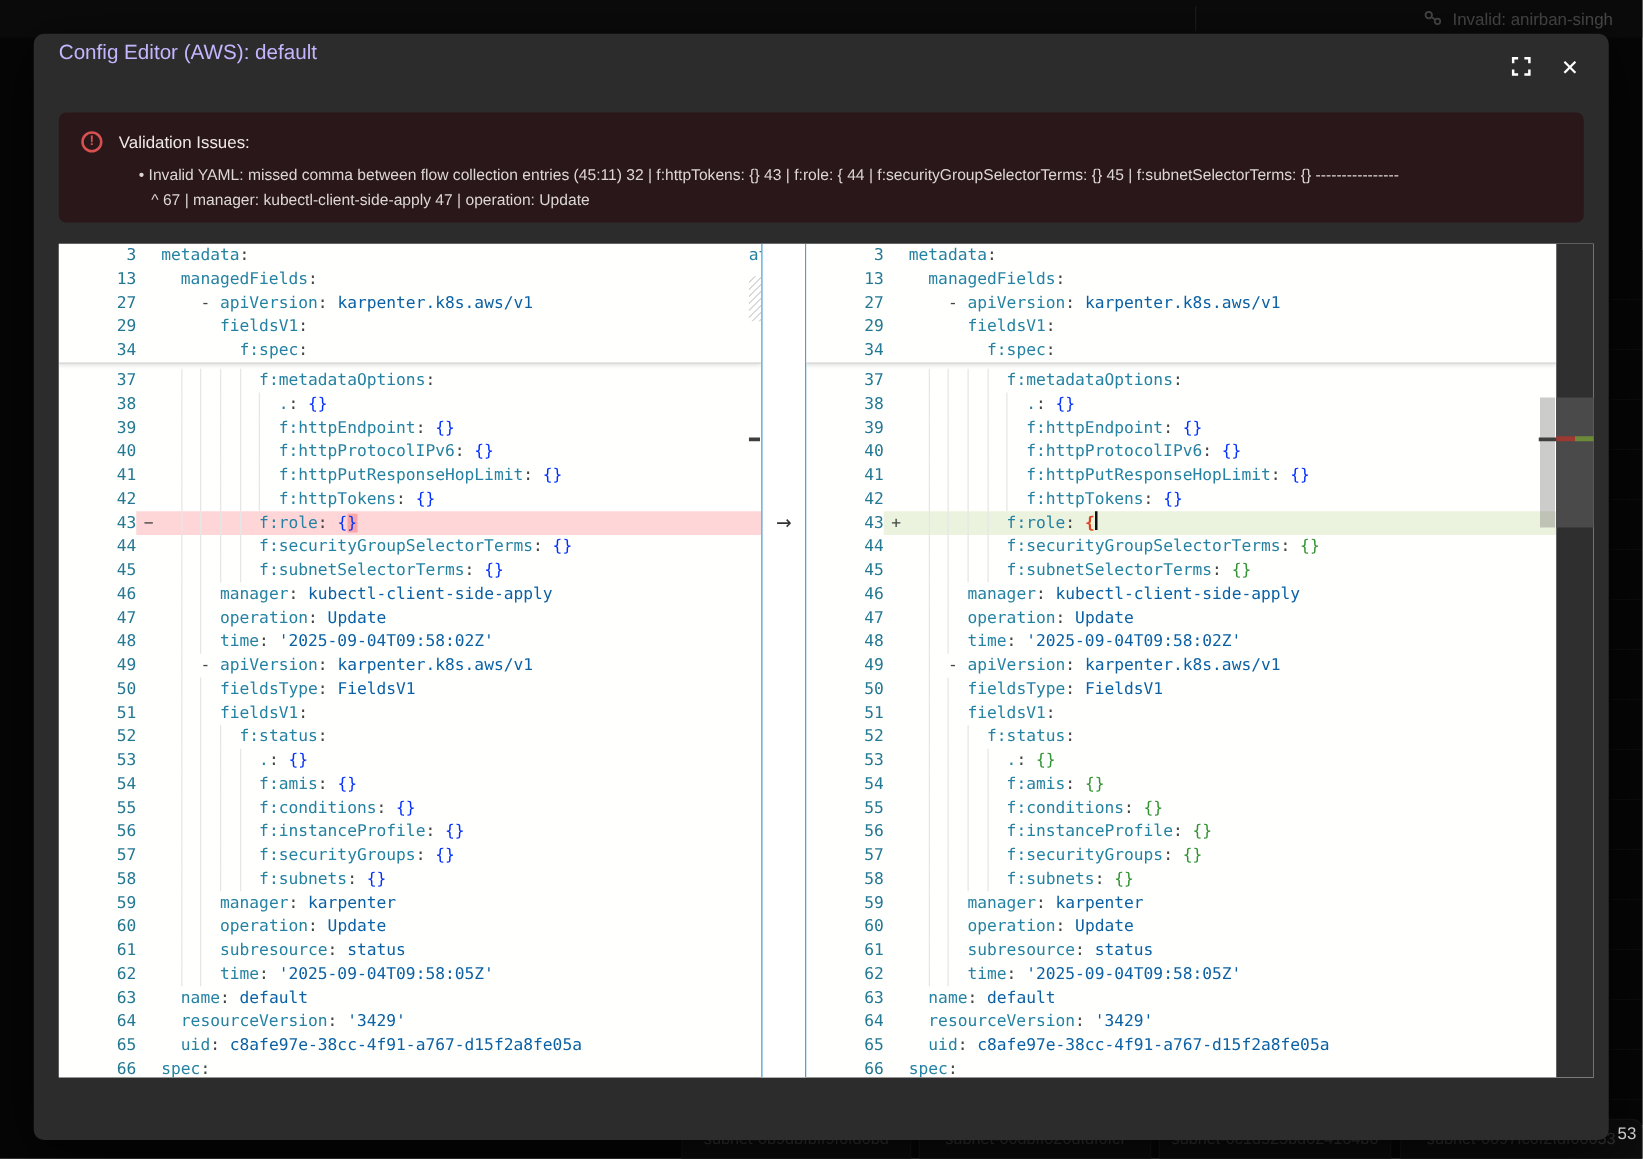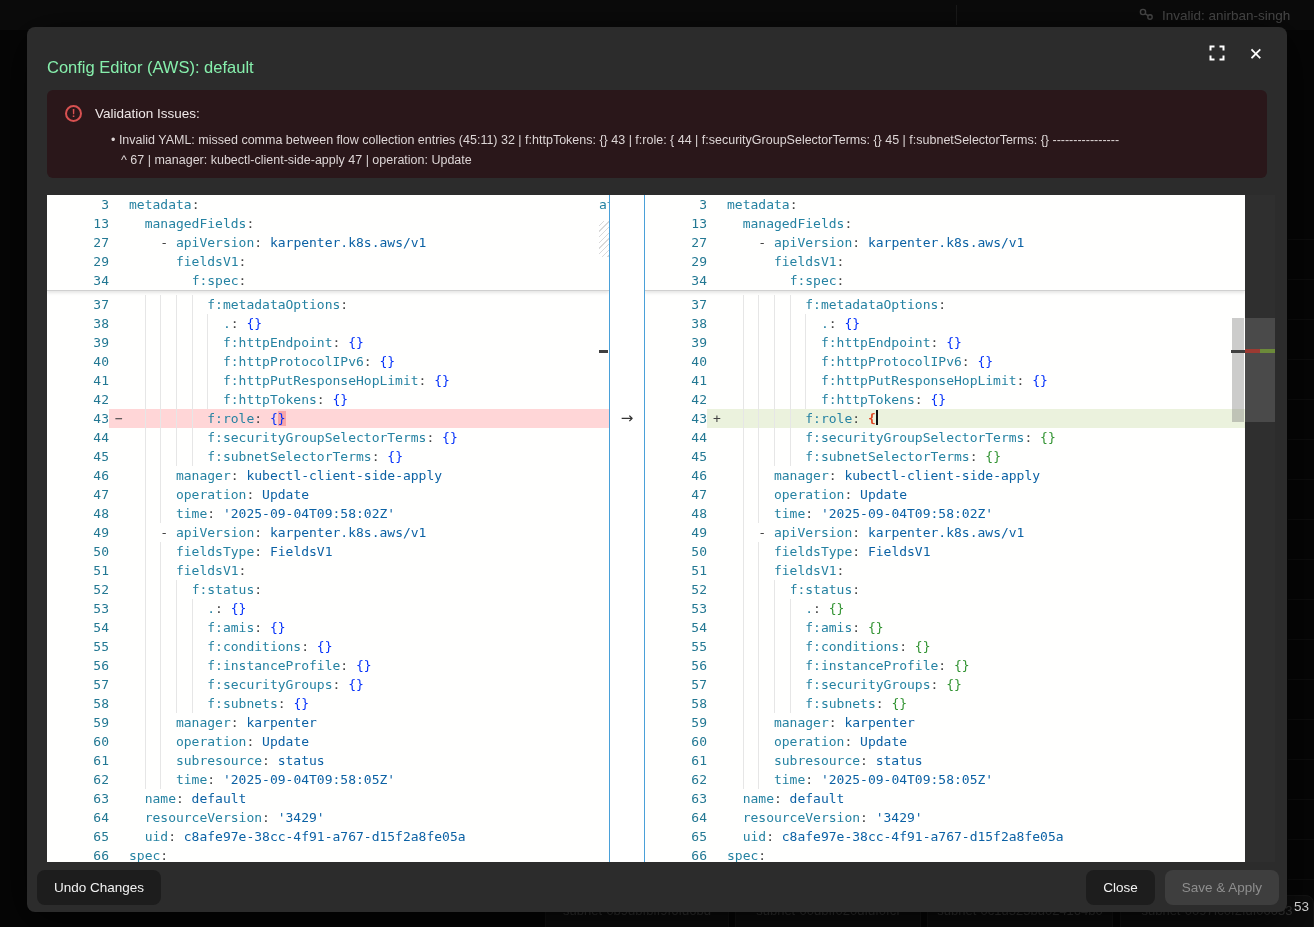--- a/index.html
+++ b/index.html
@@ -27,21 +27,21 @@
     background:repeating-linear-gradient(#0d0d0d 0 39px, #1f1f1f 39px 40px); }
   .chips { position:absolute; top:895px; left:0; width:1314px; height:32px; }
   .chip { position:absolute; top:0; height:40px; background:#1d1d1d; border:1px solid #2b2b2b;
     border-radius:8px; color:#757575; font-size:13px; text-align:center; padding-top:7px;
     overflow:hidden; white-space:nowrap; }
   .corner53 { position:absolute; left:1294px; top:899px; color:#c9c9c9; font-size:13.5px; z-index:30; }
   .overlay { position:absolute; inset:0; background:rgba(0,0,0,0.52); z-index:10; }
   
   .modal { position:absolute; left:27px; top:27px; width:1260px; height:885px; z-index:20;
     background:#2c2c2c; border-radius:8px; box-shadow:0 10px 45px rgba(0,0,0,0.75); }
-  .m-title { position:absolute; left:20px; top:31px; font-size:16.5px; color:#86efac; }
+  .m-title { position:absolute; left:20px; top:6px; font-size:16.5px; color:#c4b5fd; }
   .m-actions { position:absolute; right:24px; top:18px; display:flex; gap:24px; align-items:center; }
   .icon-btn { cursor:pointer; color:#fff; background:none; border:none; padding:0; line-height:1; }
   .x-ic { font-size:17px; color:#fff; }
   .banner { position:absolute; left:20px; top:63px; width:1220px; height:88px;
     background:#2a171a; border-radius:6px; padding:15px 18px 0 18px; }
   .banner-head { display:flex; align-items:center; gap:13px; color:#efe8e8; font-size:13.5px; }
   .err-ic { width:17px; height:17px; border:2px solid #d85151; border-radius:50%;
     color:#d85151; font-size:11px; font-weight:bold; text-align:center; line-height:13px; flex:none; }
   .banner-body { margin:8px 0 0 46px; color:#ddd6d6; font-size:12.5px; line-height:1.6; }
   .banner-line2 { margin-left:10px; }
@@ -242,18 +242,13 @@
           <div class="crow"><span class="lnum">34</span><span class="rbody"><span class="sign"></span><span class="code">        <span class="key">f:spec</span><span class="colon">:</span><span class="val"></span></span></span></div>
         </div>
       </div>
     <div class="ruler">
       <div class="r-slider"></div>
       <div class="r-red"></div>
       <div class="r-green"></div>
     </div>
   </div>
 
-  <div class="footer">
-    <button class="btn btn-undo">Undo Changes</button>
-    <button class="btn">Close</button>
-    <button class="btn btn-save" aria-disabled="true">Save &amp; Apply</button>
-  </div>
 </div>
 
 </body></html>

